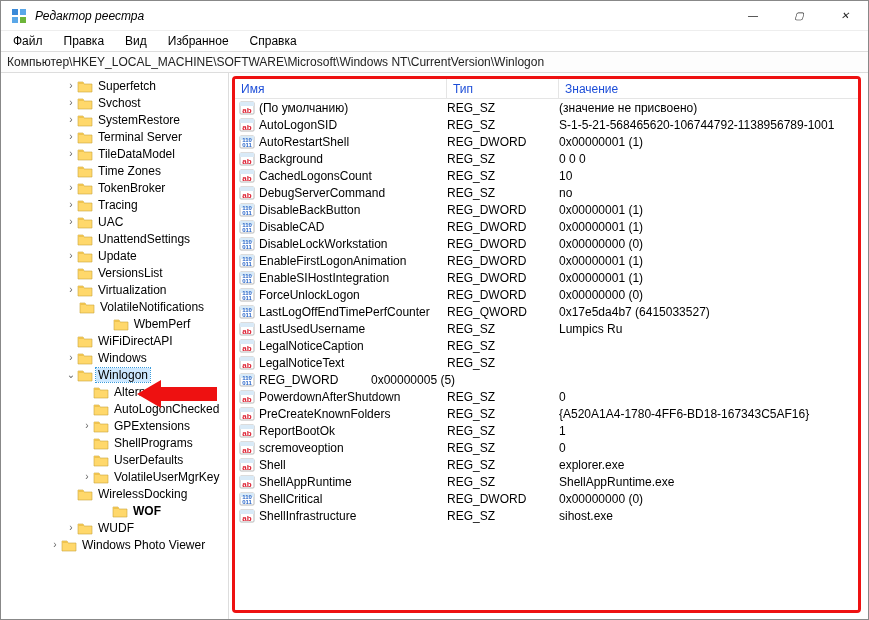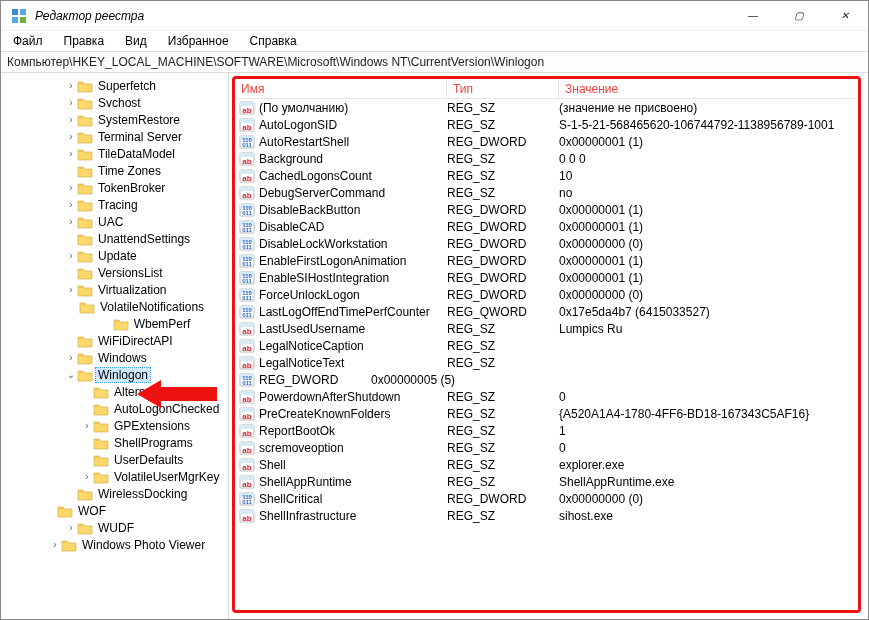--- a/index.html
+++ b/index.html
@@ -18,21 +18,21 @@
   .tree { width: 228px; border-right: 1px solid #ddd; overflow: hidden; padding-top: 4px; padding-bottom: 6px; position: relative; }
   .tree-inner { position:relative; }
   .tree-row { display:flex; align-items:center; height: 17px; white-space: nowrap; font-size: 12px; }
   .tree-row .twisty { width: 12px; text-align:center; color:#666; font-size: 10px; user-select:none; }
   .tree-row .folder { width: 16px; height: 14px; margin-right: 3px; flex: 0 0 auto; }
   .tree-row .label { padding: 0 2px; }
   .tree-row.selected .label { background: #cde8ff; outline: 1px dotted #3a9bdc; }
   .folder svg { width:16px; height:14px; display:block; }
   .list { flex:1 1 auto; position:relative; margin: 3px 7px 6px 3px; border: 3px solid #e11; border-radius: 4px; overflow:hidden; }
   .list-inner { position:absolute; inset:0; overflow:hidden; background:#fff; }
-  .cols { display:flex; height: 20px; border-bottom: 1px solid #e5e5e5; align-items:center; font-size:12px; color:#ef4444; }
+  .cols { display:flex; height: 20px; border-bottom: 1px solid #e5e5e5; align-items:center; font-size:12px; color:#1d4ed8; }
   .col { padding-left: 6px; border-right: 1px solid #e5e5e5; height:100%; display:flex; align-items:center; }
   .col.name { width: 212px; }
   .col.type { width: 112px; }
   .col.val  { flex: 1 1 auto; border-right: none; }
   .rows { overflow: hidden; }
   .row { display:flex; height: 17px; align-items:center; font-size:12px; }
   .row .icon { width: 16px; height: 16px; margin-left: 4px; margin-right: 4px; flex:0 0 auto; }
   .row .icon svg { width:16px; height:16px; display:block; }
   .row .c-name { width: 188px; overflow:hidden; white-space:nowrap; }
   .row .c-type { width: 112px; overflow:hidden; white-space:nowrap; }
@@ -319,21 +319,21 @@
           <div class="tree-row" style="padding-left: 64px;">
             <span class="twisty"></span>
             <span class="folder">
               <svg viewBox="0 0 16 14">
                 <path d="M1 3h5l1 2h8v8H1z" fill="#ffd86b" stroke="#caa53b" stroke-width="0.6"></path>
                 <path d="M1 3h5l1 2H1z" fill="#efc34f"></path>
               </svg>
             </span>
             <span class="label">WirelessDocking</span>
           </div>
-          <div class="tree-row" style="padding-left: 44px;">
+          <div class="tree-row" style="padding-left: 99px; font-weight: bold;">
             <span class="twisty"></span>
             <span class="folder">
               <svg viewBox="0 0 16 14">
                 <path d="M1 3h5l1 2h8v8H1z" fill="#ffd86b" stroke="#caa53b" stroke-width="0.6"></path>
                 <path d="M1 3h5l1 2H1z" fill="#efc34f"></path>
               </svg>
             </span>
             <span class="label">WOF</span>
           </div>
           <div class="tree-row" style="padding-left: 64px;">

